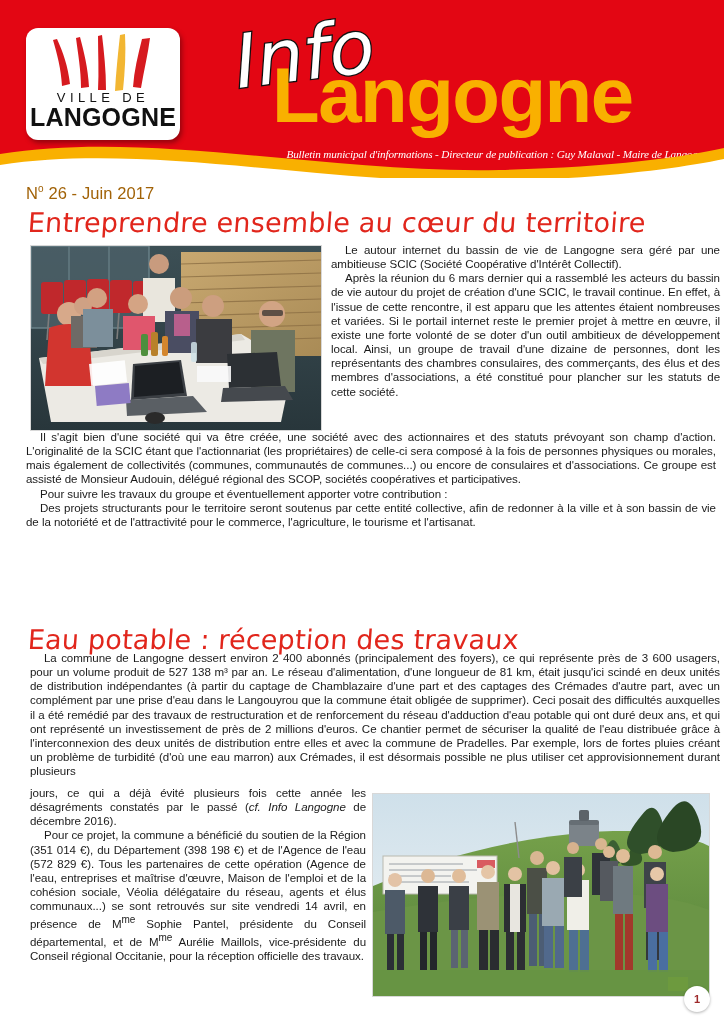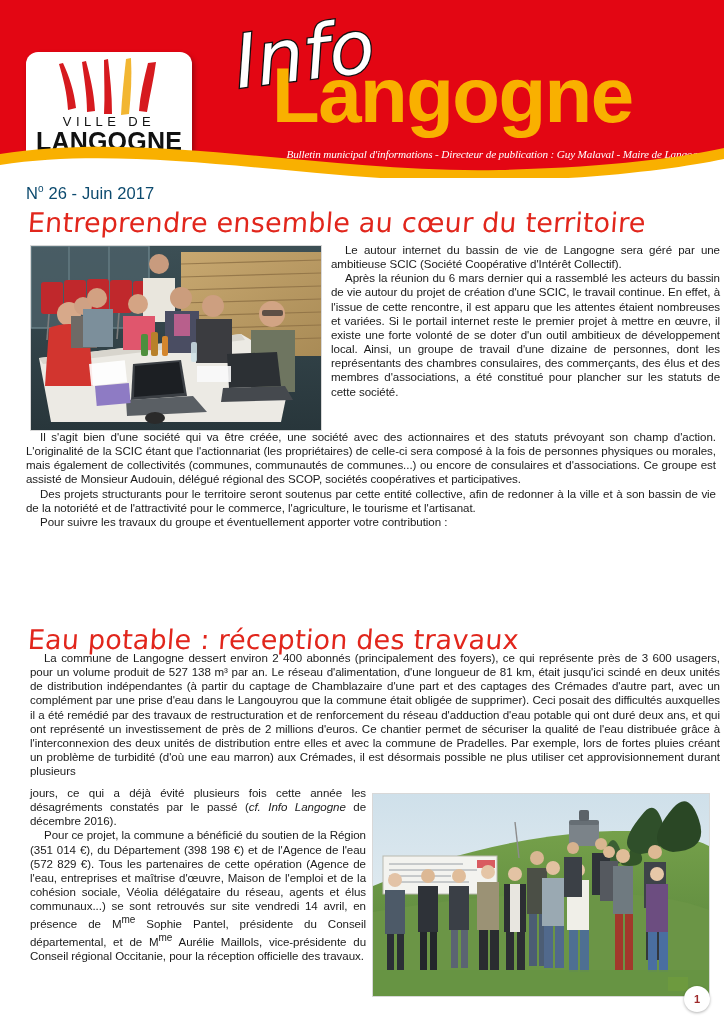--- a/index.html
+++ b/index.html
@@ -19,25 +19,25 @@
     width:724px;height:178px;
     background:#E30613;
     overflow:hidden;
   }
   .masthead-wave{
     position:absolute;left:0;bottom:-2px;width:724px;height:46px;
     pointer-events:none;
   }
   .logo-box{
     position:absolute;left:26px;top:28px;
-    width:166px;height:112px;
+    width:154px;height:112px;
     background:#ffffff;
     border-radius:12px;
     box-shadow:2px 3px 5px rgba(0,0,0,.35);
-    display:flex;flex-direction:column;align-items:center;justify-content:flex-start;margin-top:24px;
+    display:flex;flex-direction:column;align-items:center;justify-content:flex-start;
   }
   .logo-strokes{margin-top:6px;}
   .logo-villede{
     font-size:13px;letter-spacing:4.4px;font-weight:400;color:#111;
     margin-top:-1px;line-height:1;
   }
   .logo-langogne{
     font-size:25px;letter-spacing:.2px;font-weight:bold;color:#111;
     line-height:1.02;margin-top:1px;
   }
@@ -59,21 +59,21 @@
     font-family:"Liberation Serif", serif;
     font-style:italic;
     font-size:11.2px;
     color:#ffffff;
     letter-spacing:-0.15px;
   }
 
   
   .issue-line{
     position:absolute;left:26px;top:183px;
-    font-size:16.5px;color:#0c4a6e;
+    font-size:16.5px;color:#a16207;
     letter-spacing:.1px;
     text-align:center;
   }
   .issue-line sup{font-size:10px;vertical-align:super;}
 
   
   .sec-head{
     position:absolute;
     color:#E1261C;
     font-family:"DejaVu Sans", sans-serif;
@@ -267,22 +267,22 @@
     </svg>
   </div>
 
   <div class="body-text col-right-1">
     <p>Le autour internet du bassin de vie de Langogne sera géré par une ambitieuse SCIC (Société Coopérative d'Intérêt Collectif).</p>
     <p>Après la réunion du 6 mars dernier qui a rassemblé les acteurs du bassin de vie autour du projet de création d'une SCIC, le travail continue. En effet, à l'issue de cette rencontre, il est apparu que les attentes étaient nombreuses et variées. Si le portail internet reste le premier projet à mettre en œuvre, il existe une forte volonté de se doter d'un outil ambitieux de développement local. Ainsi, un groupe de travail d'une dizaine de personnes, dont les représentants des chambres consulaires, des commerçants, des élus et des membres d'associations, a été constitué pour plancher sur les statuts de cette société.</p>
   </div>
 
   <div class="body-text full-1">
     <p>Il s'agit bien d'une société qui va être créée, une société avec des actionnaires et des statuts prévoyant son champ d'action. L'originalité de la SCIC étant que l'actionnariat (les propriétaires) de celle-ci sera composé à la fois de personnes physiques ou morales, mais également de collectivités (communes, communautés de communes...) ou encore de consulaires et d'associations. Ce groupe est assisté de Monsieur Audouin, délégué régional des SCOP, sociétés coopératives et participatives.</p>
+    <p>Pour suivre les travaux du groupe et éventuellement apporter votre contribution :</p>
     <p>Des projets structurants pour le territoire seront soutenus par cette entité collective, afin de redonner à la ville et à son bassin de vie de la notoriété et de l'attractivité pour le commerce, l'agriculture, le tourisme et l'artisanat.</p>
-    <p>Pour suivre les travaux du groupe et éventuellement apporter votre contribution :</p>
   </div>
 
   <div class="sec-head" id="sec2">Eau potable : réception des travaux</div>
 
   <div class="body-text full-2">
     <p>La commune de Langogne dessert environ 2 400 abonnés (principalement des foyers), ce qui représente près de 3 600 usagers, pour un volume produit de 527 138 m³ par an. Le réseau d'alimentation, d'une longueur de 81 km, était jusqu'ici scindé en deux unités de distribution indépendantes (à partir du captage de Chamblazaire d'une part et des captages des Crémades d'autre part, avec un complément par une prise d'eau dans le Langouyrou que la commune était obligée de supprimer). Ceci posait des difficultés auxquelles il a été remédié par des travaux de restructuration et de renforcement du réseau d'adduction d'eau potable qui ont duré deux ans, et qui ont représenté un investissement de près de 2 millions d'euros. Ce chantier permet de sécuriser la qualité de l'eau distribuée grâce à l'interconnexion des deux unités de distribution entre elles et avec la commune de Pradelles. Par exemple, lors de fortes pluies créant un problème de turbidité (d'où une eau marron) aux Crémades, il est désormais possible ne plus utiliser cet approvisionnement durant plusieurs</p>
   </div>
 
   <div class="photo2">
     <svg width="336" height="202" viewBox="0 0 336 202" preserveAspectRatio="none">

